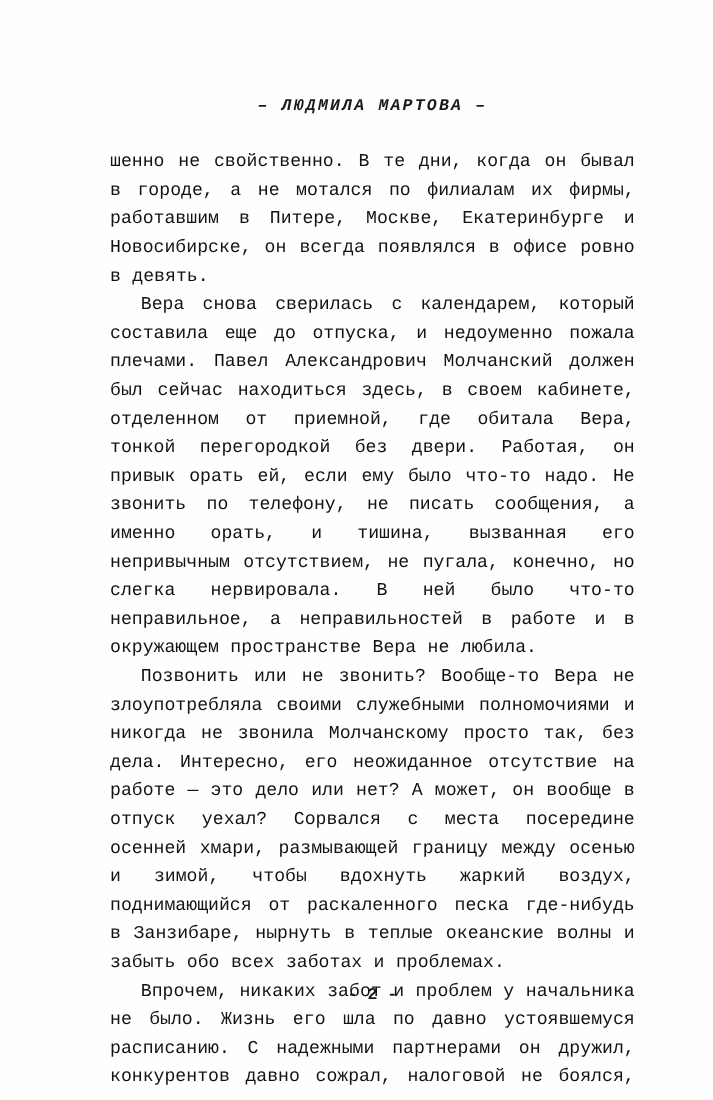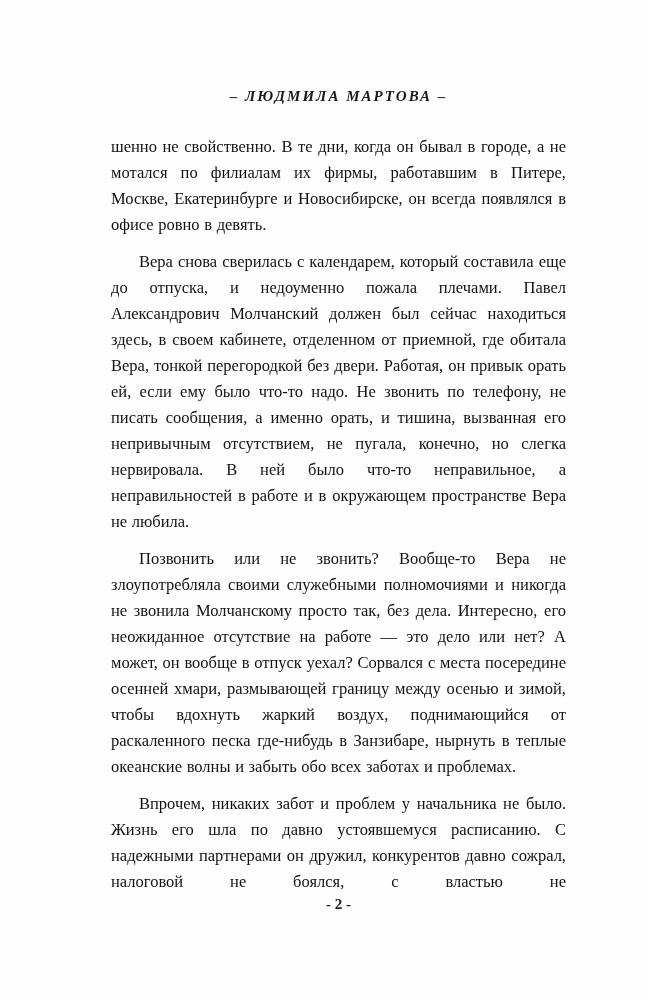--- a/index.html
+++ b/index.html
@@ -6,21 +6,21 @@
       margin: 0;
       padding: 0;
       background: #ffffff;
     }
     .page {
       position: relative;
       width: 648px;
       height: 1000px;
       background: #fefefe;
       overflow: hidden;
-      font-family: Liberation Serif, serif;
+      font-family: Liberation Mono, monospace;
       color: #121212;
     }
     .content {
       position: absolute;
       left: 100px;
       right: 71px;
       top: 88px;
     }
     .running-head {
       text-align: center;
@@ -34,21 +34,21 @@
     }
     .text-block {
       font-size: 16.5px;
       line-height: 26px;
       text-align: justify;
       hyphens: auto;
       -webkit-hyphens: auto;
       word-spacing: 0.5px;
     }
     p.para {
-      margin: 11px;
+      margin: 0;
       padding: 0;
       text-indent: 28px;
     }
     p.para.continued {
       text-indent: 0;
     }
     p.para.cutoff {
       text-align-last: justify;
     }
     .page-number {

